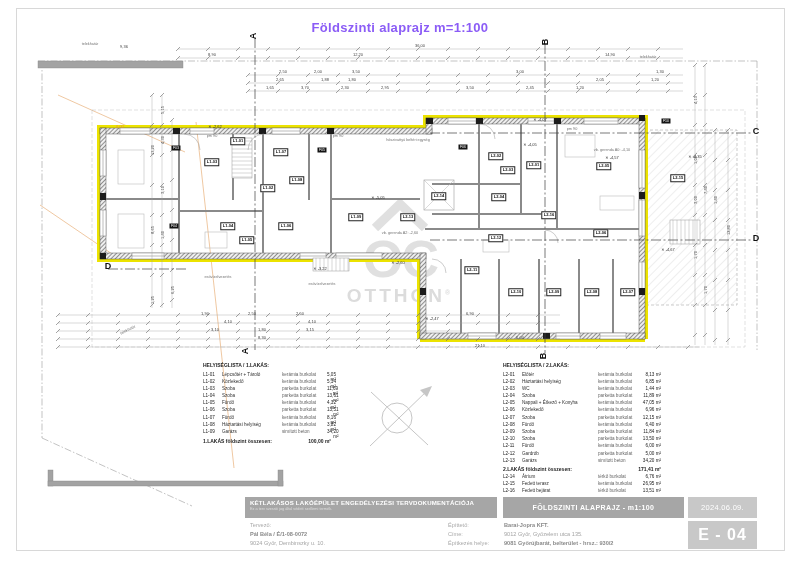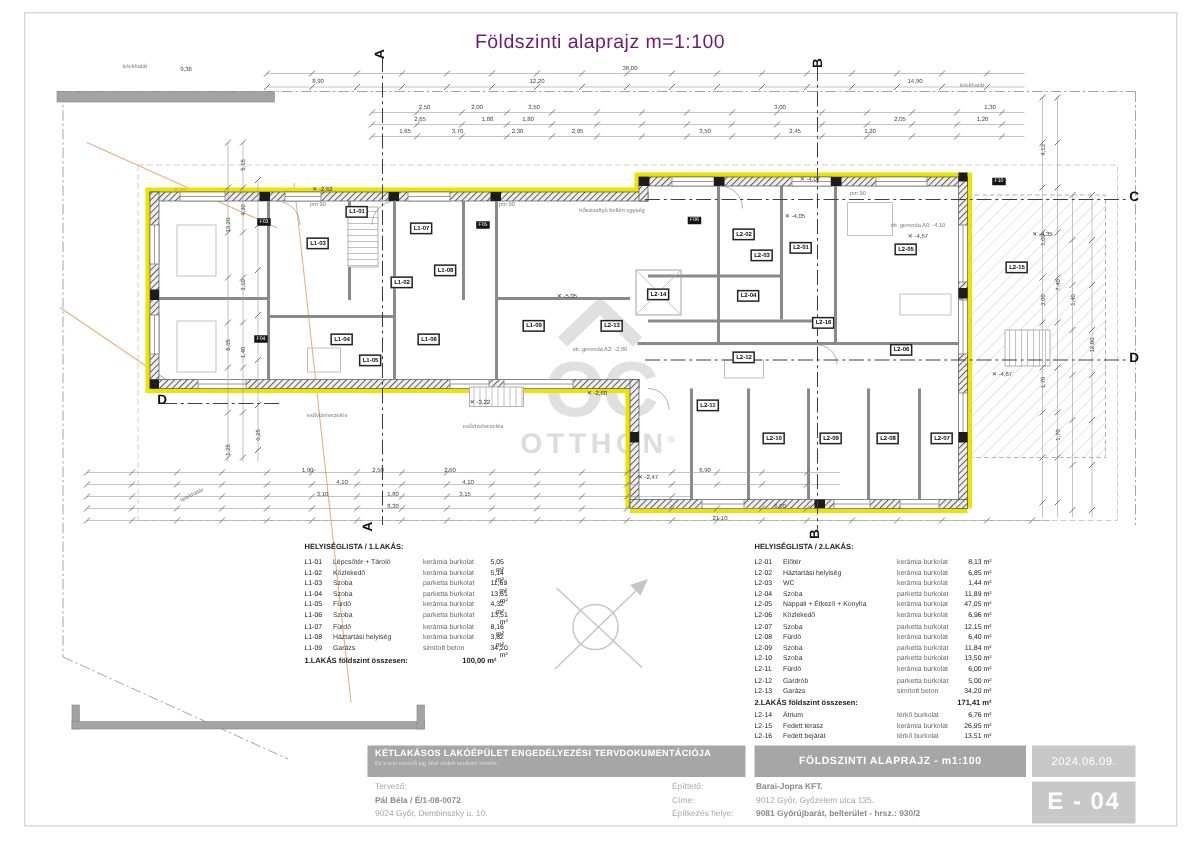--- a/index.html
+++ b/index.html
@@ -1,20 +1,20 @@
 <!DOCTYPE html>
 <html><head>
 <meta charset="utf-8">
 <style>
   html,body{margin:0;padding:0;background:#fff;}
   .page{position:relative;width:800px;height:565px;background:#fff;overflow:hidden;
         font-family:"Liberation Sans",sans-serif;}
   .frame{position:absolute;left:16px;top:8px;width:767px;height:541px;border:1px solid #d8d8d8;}
   .main-title{position:absolute;left:16px;top:20px;width:768px;text-align:center;
-              font-size:13px;font-weight:normal;color:#701a75;letter-spacing:.3px;z-index:3;}
+              font-size:13px;font-weight:bold;color:#8b5cf6;letter-spacing:.3px;z-index:3;}
   
   .wm{position:absolute;left:330px;top:198px;width:140px;text-align:center;z-index:0;}
   .wm-oc{font-size:52px;font-weight:bold;line-height:46px;color:#e0e0e0;letter-spacing:-2px;}
   .wm-line{font-size:19px;letter-spacing:3px;color:#dcdcdc;line-height:21px;font-weight:bold;}
   .wm-reg{font-size:7px;vertical-align:super;}
   #plan{position:absolute;left:0;top:0;z-index:1;}
   #labels{position:absolute;left:0;top:0;width:800px;height:565px;z-index:2;pointer-events:none;}
   #labels span{position:absolute;white-space:nowrap;}
   .dim{font-size:4px;color:#444;}
   .room-label{font-size:4px;font-weight:bold;color:#111;border:.5px solid #222;background:#fff;

